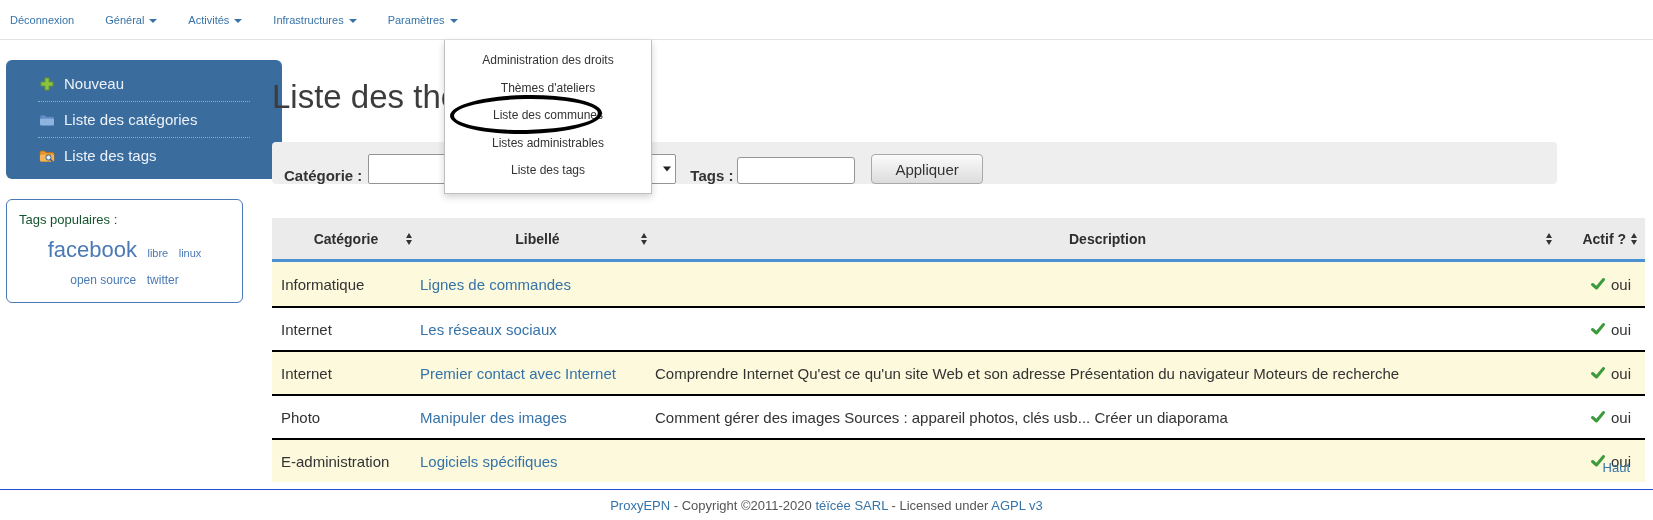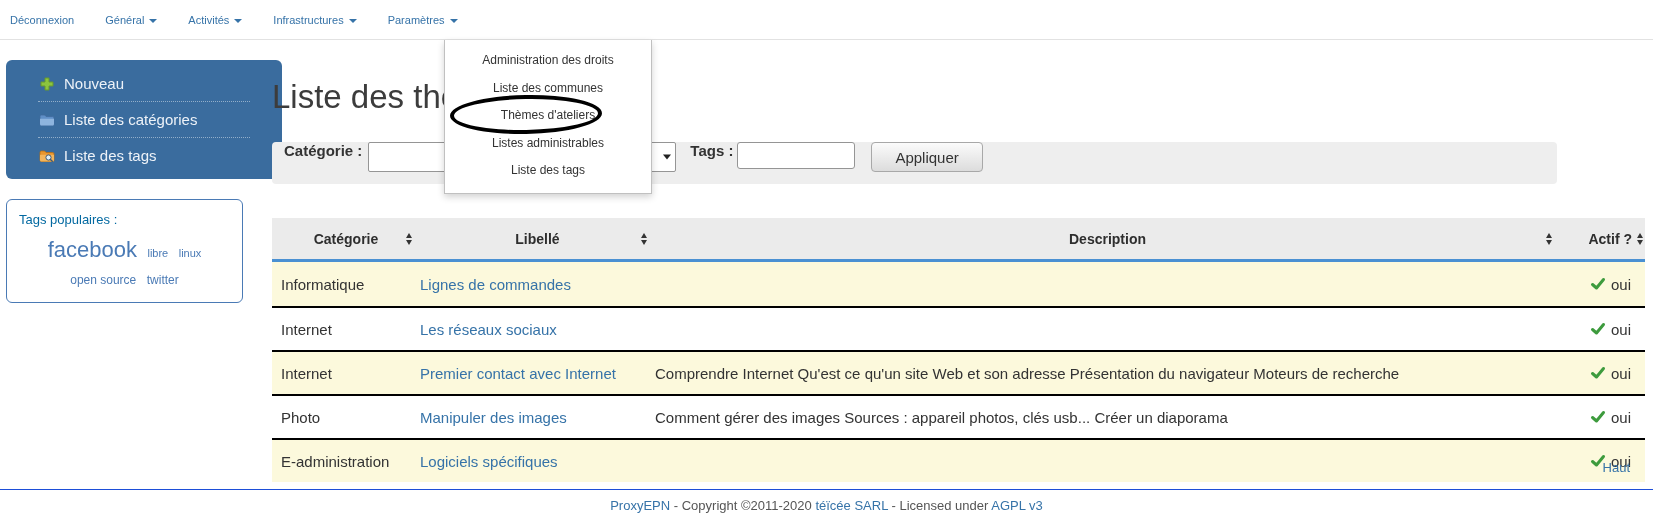--- a/index.html
+++ b/index.html
@@ -43,35 +43,35 @@
     display:flex; align-items:center; gap:9px; color:#edf2f8; font-size:15px;
     padding:9px 1px; cursor:pointer;
   }
   .side-item:not(:last-child) { border-bottom:1px dotted rgba(255,255,255,.45); }
   .side-item svg { flex:0 0 auto; }
   
   .tags-box {
     position:absolute; left:6px; top:199px; width:237px; height:104px;
     background:#fff; border:1px solid #4a7ab5; border-radius:6px; padding:12px 12px;
   }
-  .tags-title { font-size:13px; color:#0369a1; }
+  .tags-title { font-size:13px; color:#14532d; }
   .tag-cloud { text-align:center; margin-top:6px; line-height:1.55; }
   .tag { color:#4a7ab5; cursor:pointer; margin:0 3px; white-space:nowrap; }
   .tag-xl { font-size:22px; }
   .tag-sm { font-size:11px; }
   .tag-md { font-size:12px; }
   
   .content { position:absolute; left:272px; top:60px; width:1373px; height:430px; }
   .page-title {
     position:absolute; top:18px; left:0; margin:0;
     font-size:33px; font-weight:400; color:#3c3c3c; white-space:nowrap;
   }
   .filter-bar {
     position:absolute; top:82px; left:0; width:1285px; height:42px;
-    background:#eee; border-radius:4px; display:flex; align-items:flex-start;
+    background:#eee; border-radius:4px; display:flex; align-items:flex-end;
     padding:0 12px; gap:4px;
   }
   .filter-label { font-weight:bold; font-size:15px; color:#333; white-space:nowrap; }
   .select-box {
     width:308px; height:30px; background:#fff; border:1px solid #959595;
     border-radius:2px; position:relative; margin-left:2px; cursor:pointer;
   }
   .select-caret {
     position:absolute; right:4px; top:50%; transform:translateY(-50%);
     width:0; height:0; border-left:4px solid transparent; border-right:4px solid transparent;
@@ -90,21 +90,21 @@
   
   .table { position:absolute; top:158px; left:0; width:1373px; }
   .thead {
     display:flex; height:44px; background:#ebebeb; border-bottom:3px solid #4a90d2;
     align-items:stretch; font-weight:bold; font-size:14px; color:#2e2e2e;
   }
   .th { position:relative; display:flex; align-items:center; justify-content:center; cursor:pointer; }
   .th-c1 { width:148px; }
   .th-c2 { width:235px; }
   .th-c3 { flex:1; }
-  .th-c4 { width:85px; justify-content:flex-end; padding-right:0; }
+  .th-c4 { width:85px; justify-content:flex-end; padding-right:6px; }
   .sort { display:flex; flex-direction:column; gap:2px; }
   .sort-abs { position:absolute; right:8px; top:50%; transform:translateY(-50%); }
   .sort-inline { margin-left:5px; margin-right:2px; }
   .sort i {
     display:block; width:0; height:0;
     border-left:3.5px solid transparent; border-right:3.5px solid transparent;
   }
   .sort .up { border-bottom:5px solid #333; }
   .sort .dn { border-top:5px solid #333; }
   .row { display:flex; height:44px; align-items:center; font-size:15px; background:#fff; }
@@ -144,22 +144,22 @@
     <span class="caret"></span>
   </div>
   <div class="nav-item">
     <span>Paramètres</span>
     <span class="caret"></span>
   </div>
 </div>
 
 <div class="dropdown">
   <div class="dropdown-item">Administration des droits</div>
+  <div class="dropdown-item">Thèmes d'ateliers</div>
   <div class="dropdown-item">Liste des communes</div>
-  <div class="dropdown-item">Thèmes d'ateliers</div>
   <div class="dropdown-item">Listes administrables</div>
   <div class="dropdown-item">Liste des tags</div>
 </div>
 <div class="ellipse"></div>
 
 <div class="sidebar">
   <div class="side-item">
     <svg width="16" height="16" viewBox="0 0 16 16">
       <path d="M6 2h4v4h4v4h-4v4H6v-4H2V6h4z" fill="#8bc53f" stroke="#67982f" stroke-width="1"></path>
     </svg>

